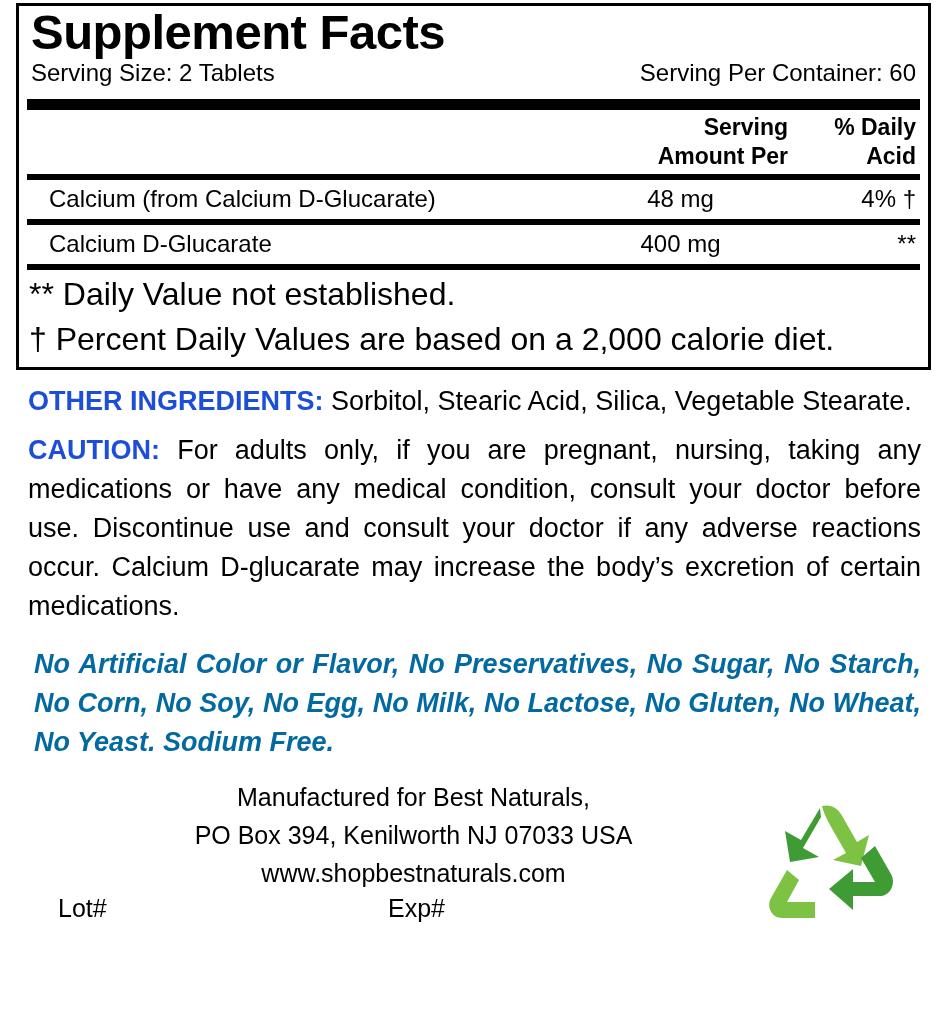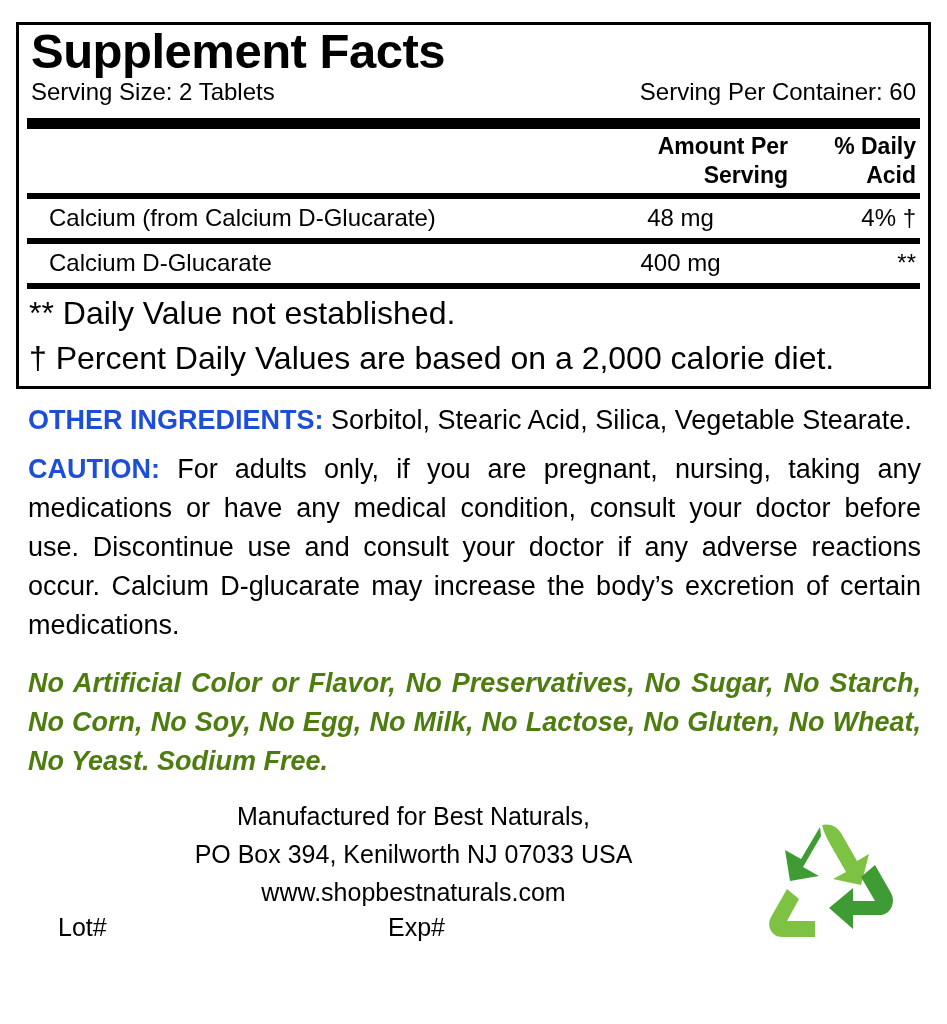--- a/index.html
+++ b/index.html
@@ -12,21 +12,21 @@
     height: 1024px;
     font-family: "Liberation Sans", sans-serif;
     color: #000000;
     overflow: hidden;
   }
   .page {
     position: relative;
     width: 947px;
     height: 1024px;
     box-sizing: border-box;
-    padding: 20px 14px 0 14px;
+    padding: 1px 14px 0 14px;
   }
 
   
   .sf-panel {
     border: 3px solid #000;
     box-sizing: border-box;
     padding: 0 8px 6px 8px;
     margin: 2px 2px 0 2px;
   }
   .sf-title {
@@ -107,27 +107,27 @@
     text-align: justify;
   }
   .para.first {
     margin-top: 12px;
   }
   .heading-orange {
     color: #1d4ed8;
     font-weight: 700;
   }
   .free-claims {
-    color: #4d7c0f;
+    color: #0369a1;
     font-style: italic;
     font-weight: 700;
     font-size: 27px;
     line-height: 1.45;
     text-align: justify;
-    margin: 18px 0 0 0;
+    margin: 18px 0 0 6px;
   }
 
   
   .footer {
     margin-top: 16px;
     position: relative;
     padding: 0 0 0 0;
   }
   .footer-lines {
     text-align: center;
@@ -163,22 +163,22 @@
 
     <div class="sf-serving-row">
       <span>Serving Size: 2 Tablets</span>
       <span>Serving Per Container: 60</span>
     </div>
 
     <div class="rule-thick"></div>
 
     <div class="sf-head">
       <div class="col-amt">
+        <div>Serving</div>
         <div>Amount Per</div>
-        <div>Serving</div>
       </div>
       <div class="col-dv">
         <div>% Daily</div>
         <div>Acid</div>
       </div>
     </div>
 
     <div class="rule-med"></div>
 
     <div class="sf-row">

